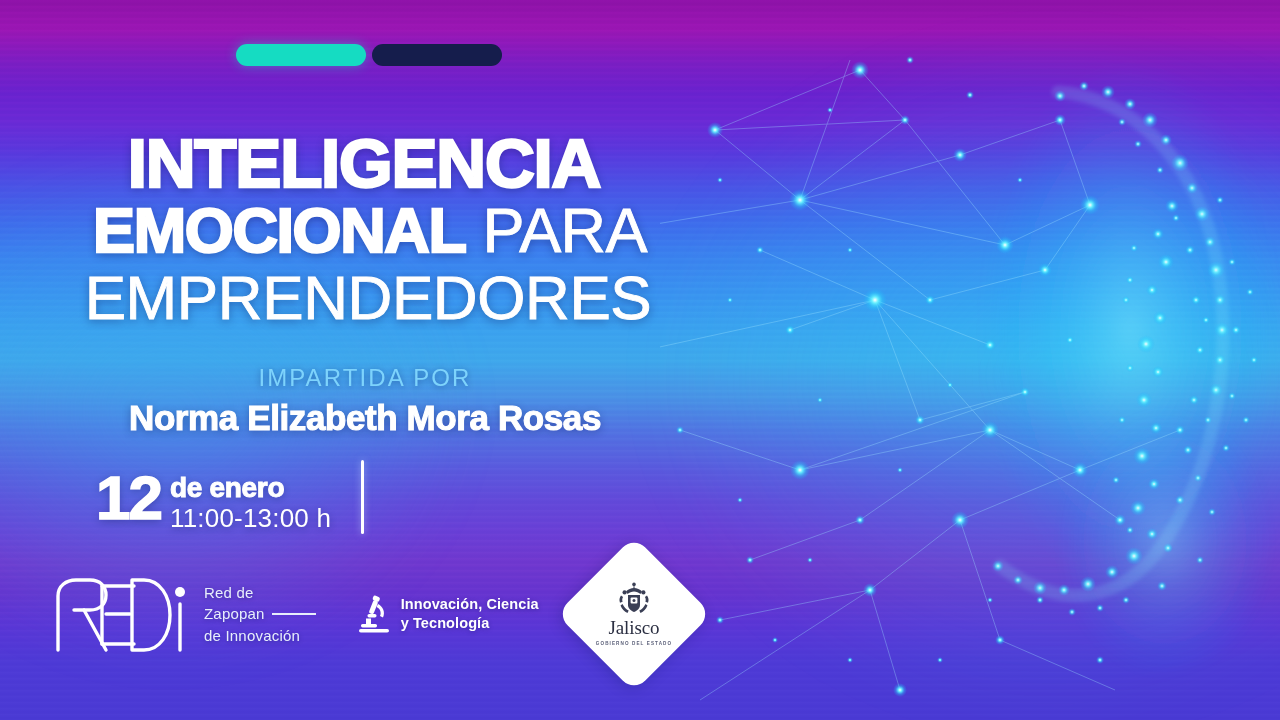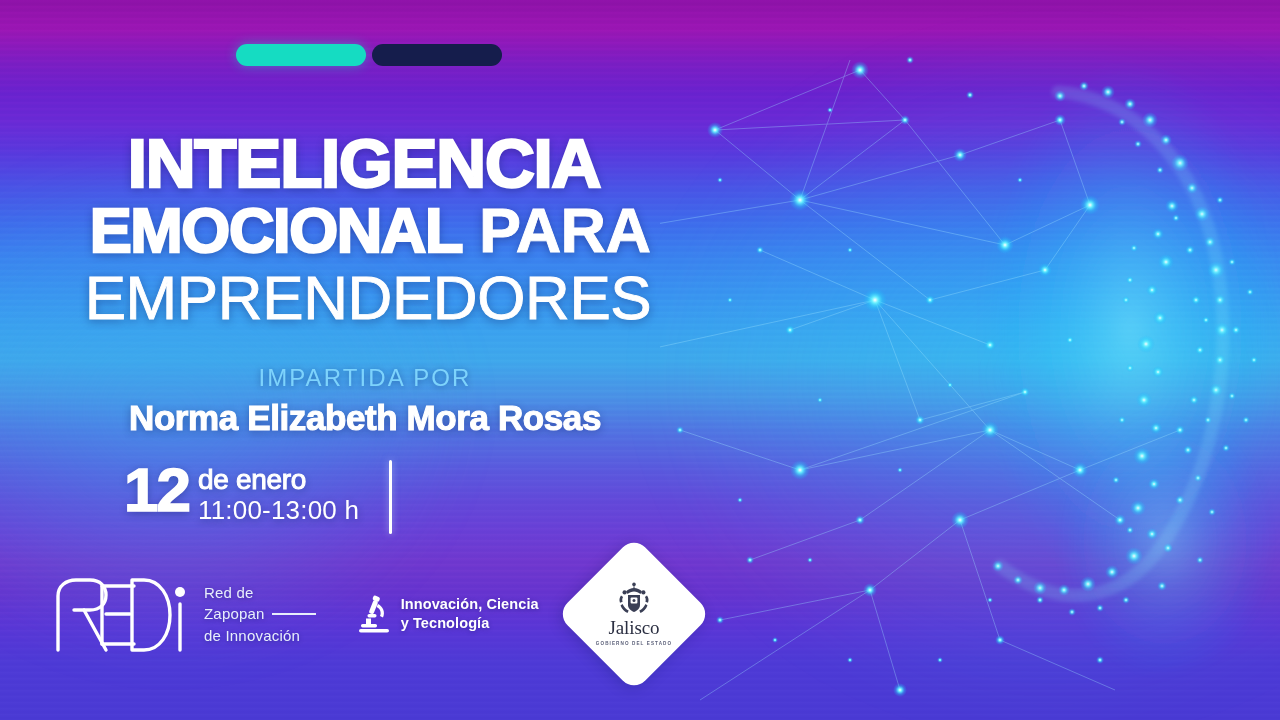--- a/index.html
+++ b/index.html
@@ -112,21 +112,21 @@
     font-stretch:condensed;
     -webkit-text-stroke:2.6px #ffffff;
   }
   .hl2 {
     text-align:center; width:740px;
     margin-top:7px;
     font-size:63px;
     letter-spacing:-0.6px;
   }
   .hl2 .b { font-weight:bold; -webkit-text-stroke:2.4px #ffffff; letter-spacing:-1.4px; }
-  .hl2 .l { font-weight:bold; -webkit-text-stroke:.9px #ffffff; }
+  .hl2 .l { font-weight:normal; -webkit-text-stroke:.9px #ffffff; }
   .hl3 {
     text-align:center; width:736px;
     margin-top:9px;
     font-size:62px; font-weight:normal;
     letter-spacing:-0.4px;
     -webkit-text-stroke:.9px #ffffff;
   }
 
   
   .speaker { position:absolute; left:0; top:364px; width:730px; text-align:center; }
@@ -139,32 +139,32 @@
     margin-top:6px;
     color:#ffffff; font-size:35px; font-weight:bold;
     letter-spacing:-0.4px;
     -webkit-text-stroke:1.1px #ffffff;
     text-shadow:0 2px 9px rgba(10,25,90,.45);
   }
 
   
   .meta {
     position:absolute; left:96px; top:460px;
-    display:flex; align-items:flex-start; gap:0;margin-left:28px;
+    display:flex; align-items:flex-end; gap:0;
   }
   .date-group { display:flex; align-items:flex-start; }
   .date-day {
     color:#ffffff; font-size:62px; font-weight:bold;
     line-height:.96; letter-spacing:-2px;
     -webkit-text-stroke:1.6px #ffffff;
     text-shadow:0 2px 9px rgba(10,25,90,.40);
   }
   .date-right { margin-left:9px; padding-top:5px; }
   .date-month {
-    color:#ffffff; font-size:28px; font-weight:normal;
+    color:#ffffff; font-size:28px; font-weight:bold;
     letter-spacing:-0.3px; line-height:1.05;
     -webkit-text-stroke:1px #ffffff;
     text-shadow:0 2px 7px rgba(10,25,90,.38);
   }
   .date-time {
     color:#ffffff; font-size:26px; font-weight:normal;
     letter-spacing:.2px; line-height:1.18; margin-top:1px;
     text-shadow:0 2px 7px rgba(10,25,90,.38);
   }
   .divider {

